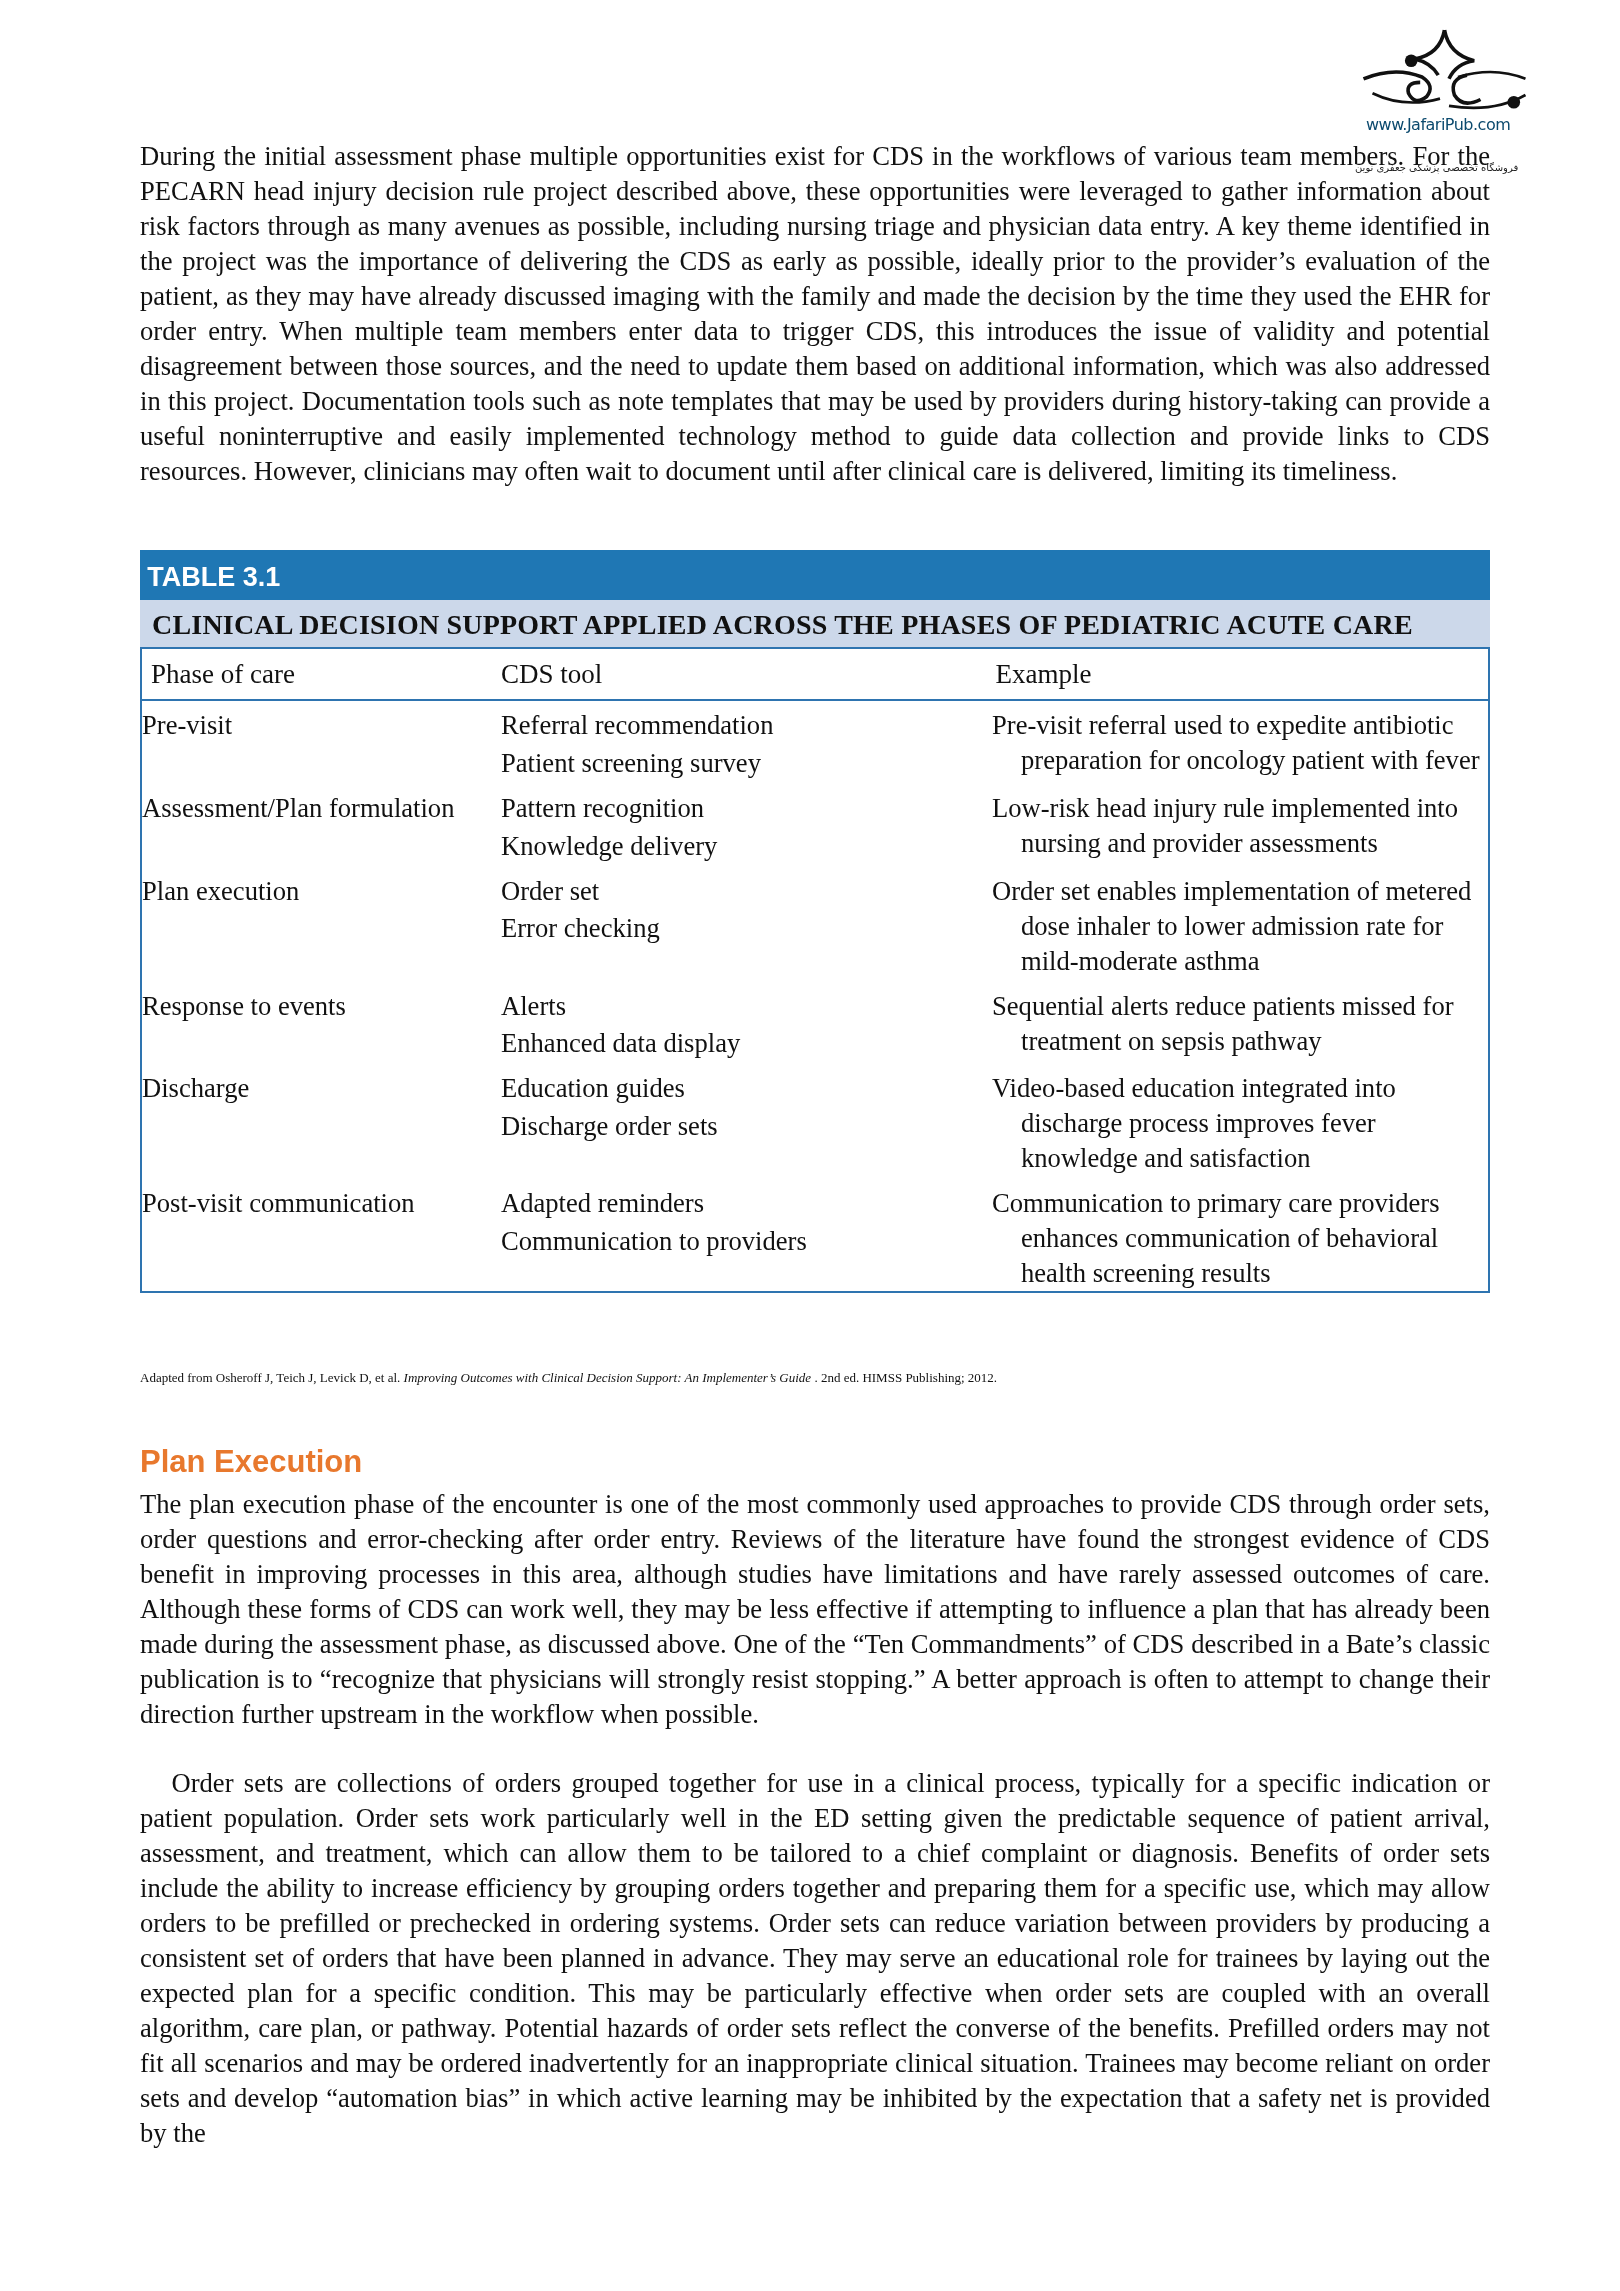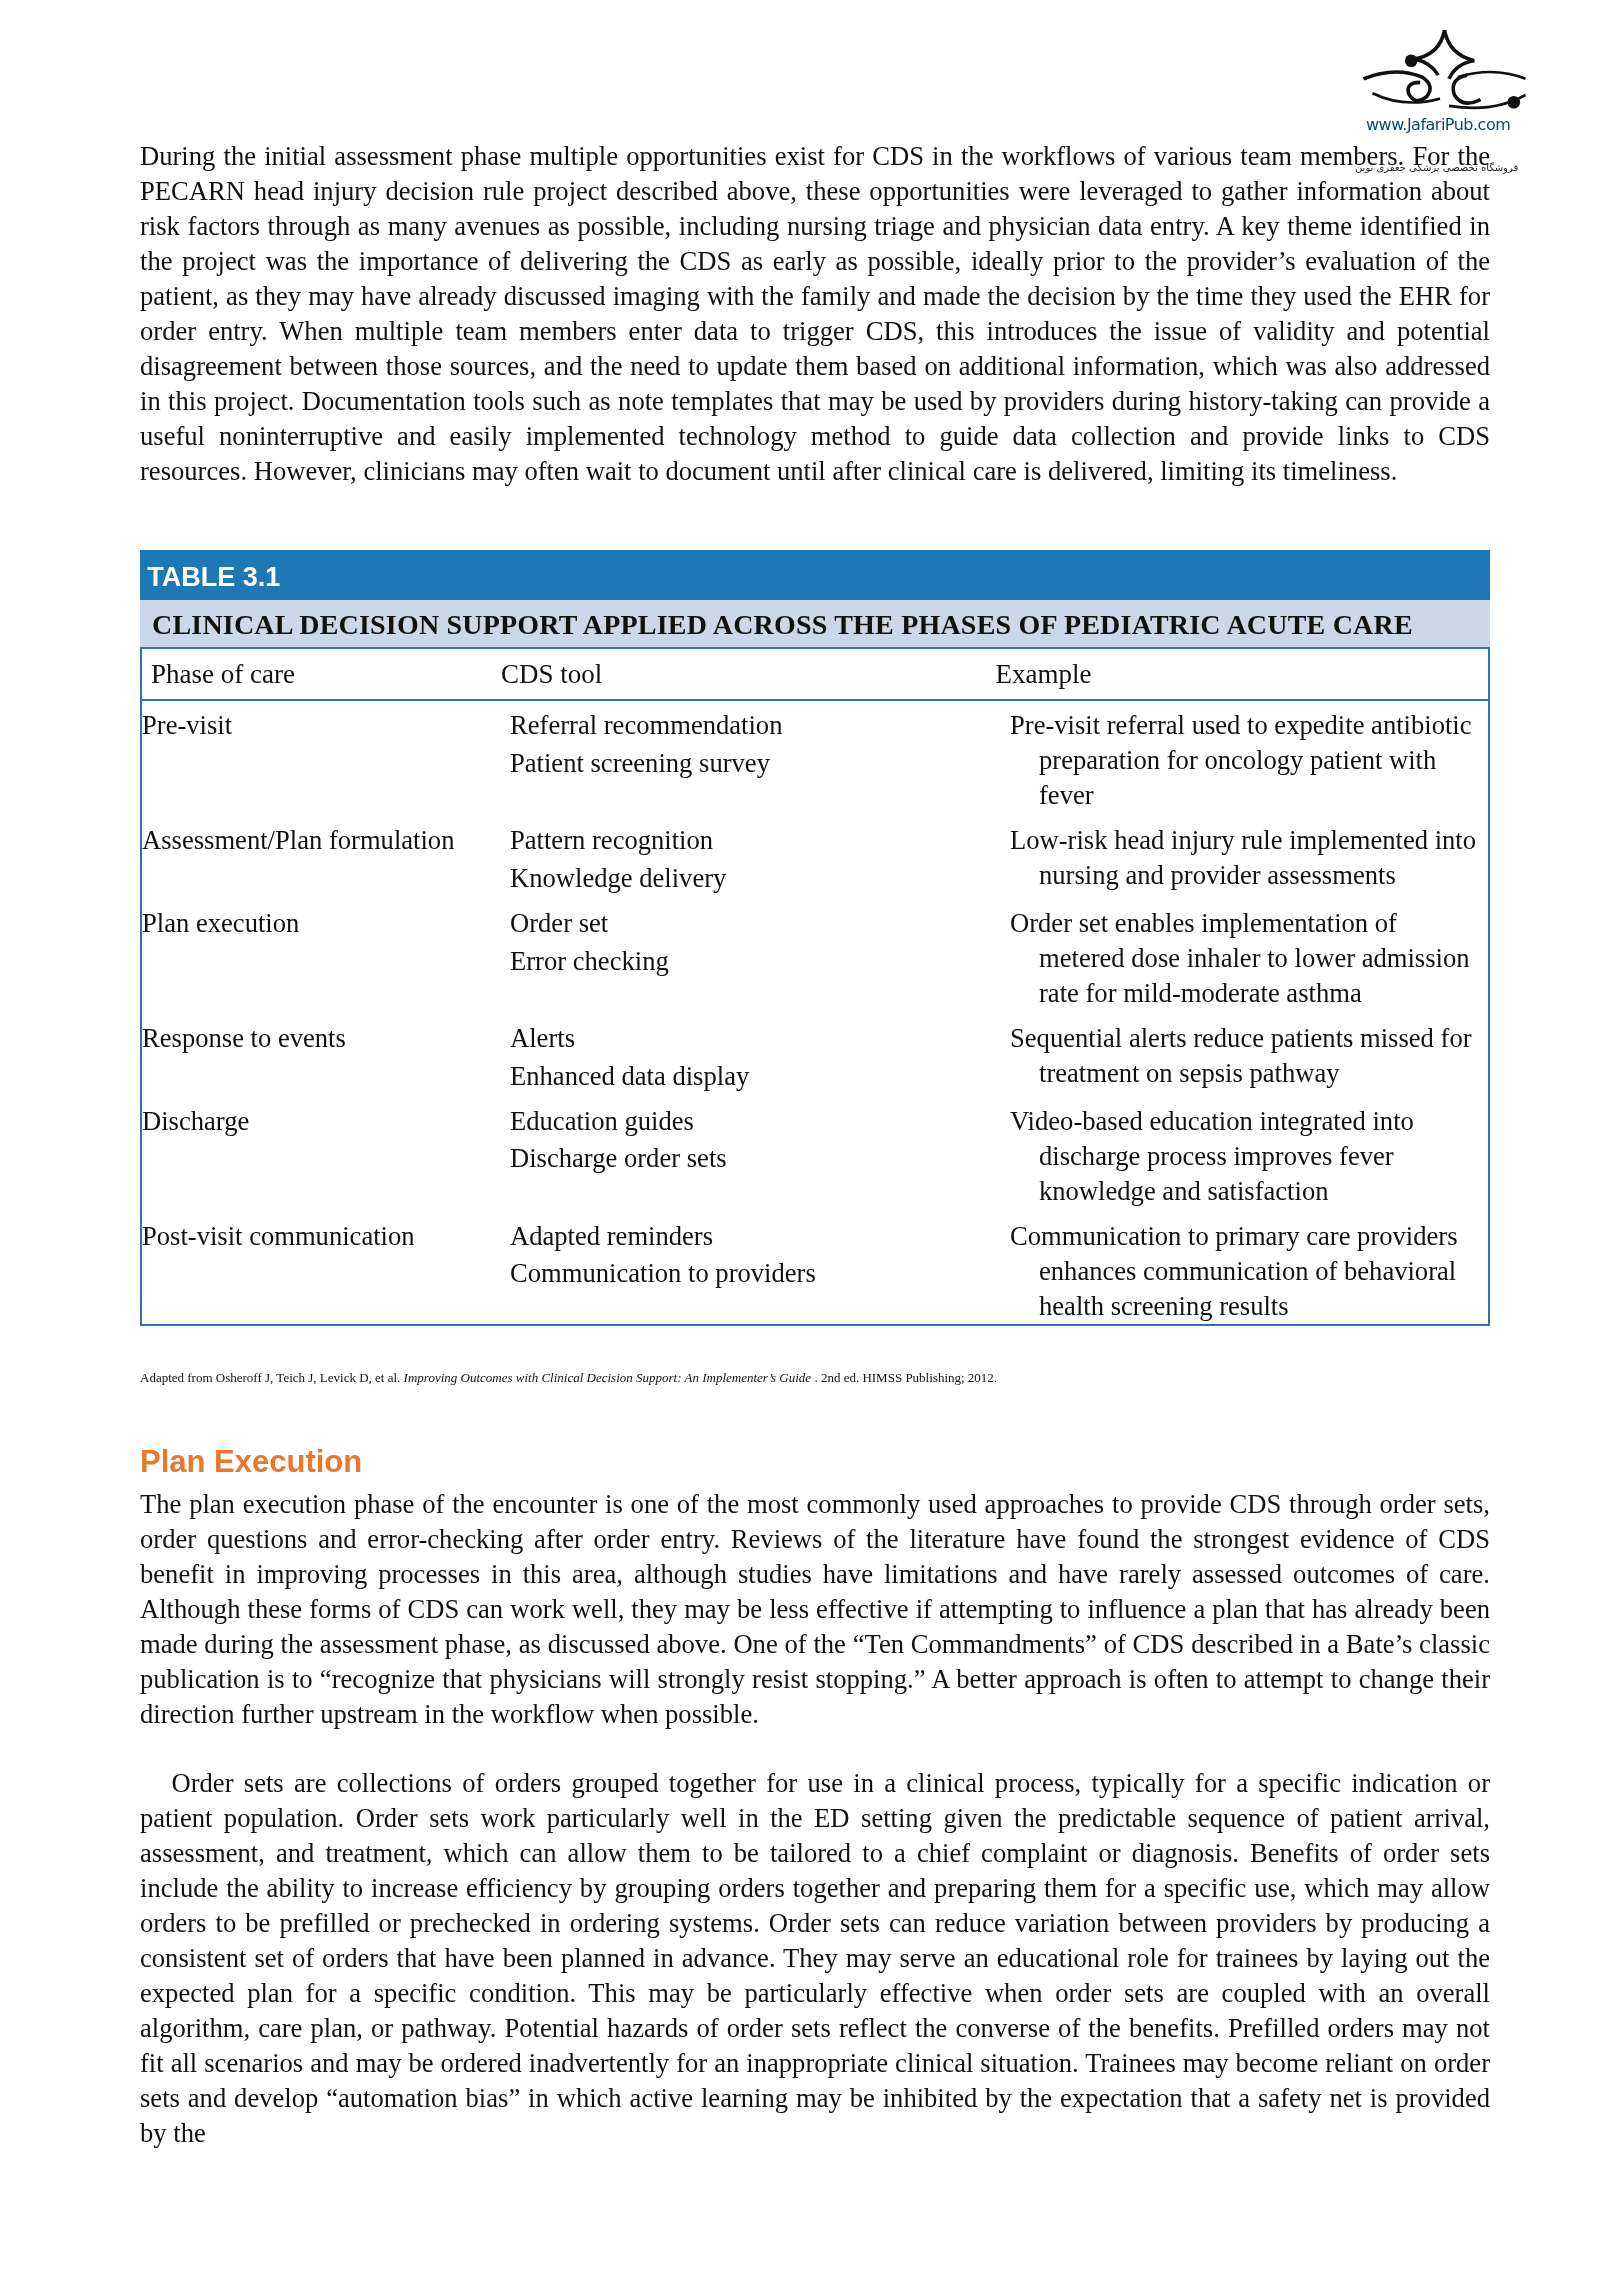--- a/index.html
+++ b/index.html
@@ -16,21 +16,21 @@
   .p3 { top: 1766px; text-indent: 31.5px; }
 
   .table-wrap { position: absolute; left: 140px; top: 550px; width: 1350px; }
   .tbl-label { background: #1f77b4; color: #fff; font-family: "Liberation Sans", sans-serif; font-weight: bold; font-size: 27px; height: 50px; line-height: 54px; padding-left: 7.2px; }
   .tbl-title { background: #ccd8ea; font-weight: bold; font-size: 28px; height: 47px; line-height: 49px; padding-left: 12px; letter-spacing: 0.2px; }
   .tbl-box { border: 2.7px solid #2e74b0; border-top: 2.7px solid #2e74b0; box-sizing: border-box; }
   .tbl-head { display: flex; height: 50px; border-bottom: 2.7px solid #2e74b0; font-weight: normal; font-size: 27px; align-items: center; }
   .c1 { width: 350px; padding-left: 9px; box-sizing: border-box; }
   .c2 { width: 500px; padding-left: 9px; box-sizing: border-box; }
   .c3 { flex: 1; padding-left: 3.6px; padding-right: 3.6px; box-sizing: border-box; }
-  .tbl-row { display: flex; font-size: 26.6px; line-height: 35px; gap: 9px; }
+  .tbl-row { display: flex; font-size: 26.6px; line-height: 35px; }
   .tbl-body { padding-top: 7.2px; padding-bottom: 0px; }
   .row-gap { margin-bottom: 10px; }
   .cell-line { display: block; }
   .hang { padding-left: 29px; text-indent: -29px; }
   .hang2 { padding-left: 29px; text-indent: -29px; }
   .c2 .cell-line + .cell-line { margin-top: 2.7px; }
 
   .source { position: absolute; left: 140px; top: 1365px; width: 1350px; font-size: 13px; line-height: 25px; }
   .source i { font-style: italic; }
 </style>

